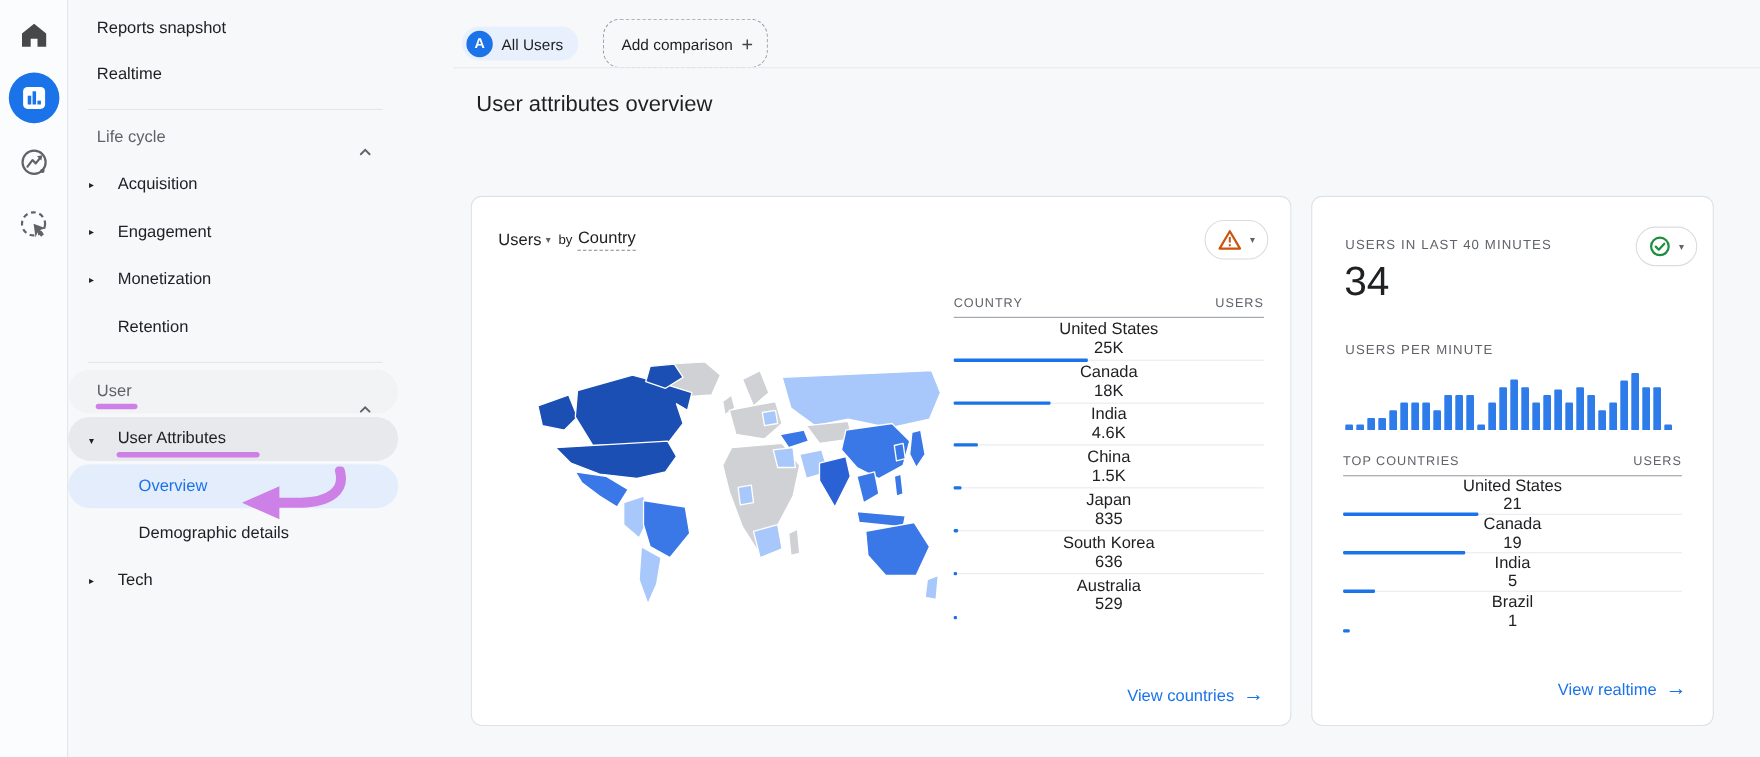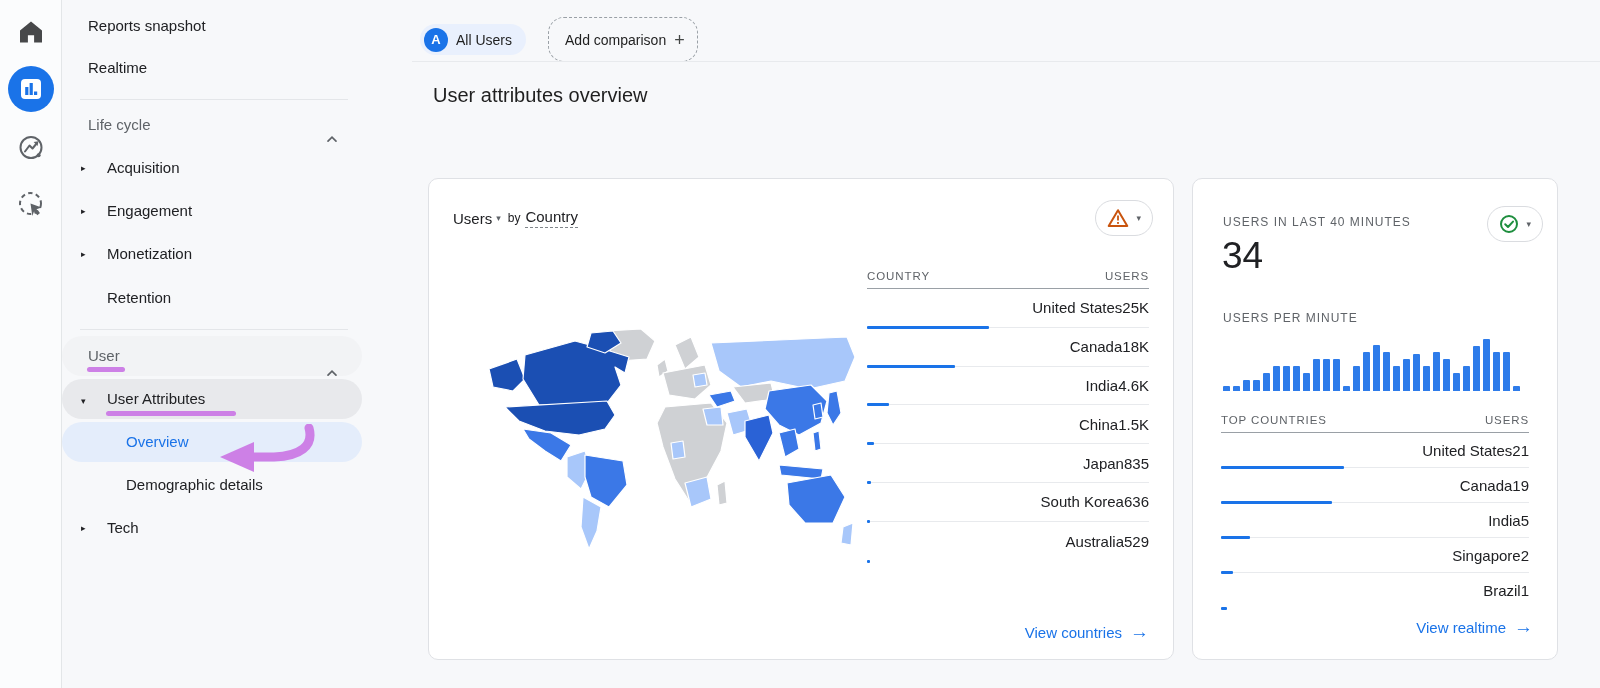--- a/index.html
+++ b/index.html
@@ -70,22 +70,22 @@
     border:1px solid #dadce0; border-radius:18px; padding:0 11px; background:#fff; cursor:pointer; }
   .mc-header .warn-pill { margin-left:auto; }
 
   .gmap { position:absolute; left:50px; top:150px; }
 
   .gtable { position:absolute; font-size:15px; }
   .gtable-main { left:438px; top:84px; width:282px; }
   .gtable-rt { left:28px; top:228px; width:308px; }
   .thead { display:flex; justify-content:space-between; height:26px; align-items:center;
     border-bottom:1px solid #9aa0a6; font-size:11.5px; letter-spacing:.9px; color:#5f6368; }
-  .trow { position:relative; display:flex; justify-content:flex-end; align-items:center;
-    border-bottom:1px solid #e8eaed; }
+  .trow { position:relative; display:flex; justify-content:center; align-items:center;
+    border-bottom:1px solid #e8eaed;flex-direction:column; }
   .gtable-main .trow { height:38.8px; }
   .gtable-rt .trow { height:35px; }
   .trow:last-child { border-bottom:none; }
   .trow .bar { position:absolute; left:0; bottom:-2px; height:3px;
     background:var(--accent,#1a73e8); border-radius:1px; }
   .view-link { position:absolute; right:24px; display:flex; align-items:center; gap:8px;
     color:var(--accent,#1a73e8); font-size:15px; font-weight:500; cursor:pointer; }
   .view-link .arr { font-size:19px; }
   .vl-main { top:442px; } .vl-rt { top:437px; }
 
@@ -363,25 +363,20 @@
         <span>Canada</span>
         <span>19</span>
         <i class="bar" style="width: 111px;"></i>
       </div>
     <div class="trow">
         <span>India</span>
         <span>5</span>
         <i class="bar" style="width: 29px;"></i>
       </div>
     <div class="trow">
-        <span>Singapore</span>
-        <span>2</span>
-        <i class="bar" style="width: 12px;"></i>
-      </div>
-    <div class="trow">
         <span>Brazil</span>
         <span>1</span>
         <i class="bar" style="width: 6px;"></i>
       </div>
   </div>
 
   <div class="view-link vl-rt">
     <span>View realtime</span>
     <span class="arr">→</span>
   </div>

